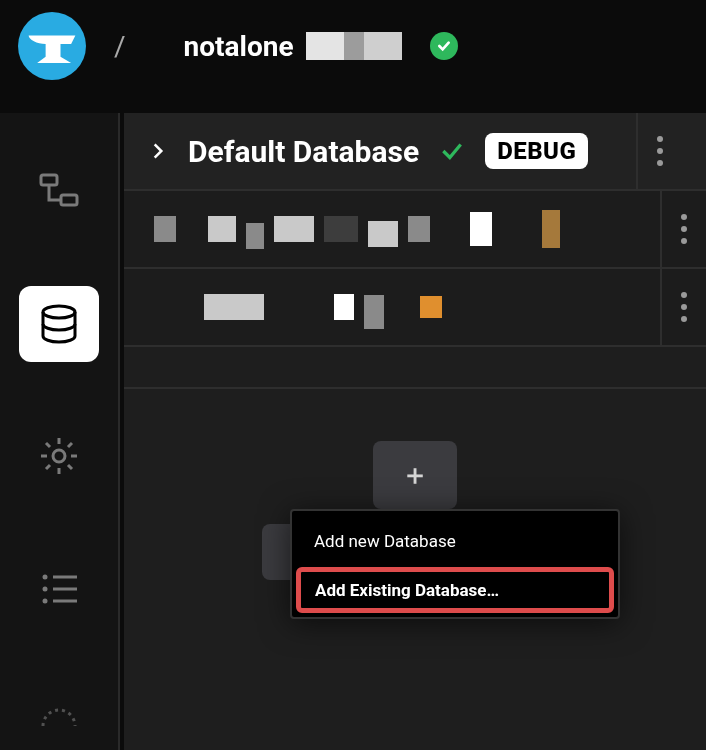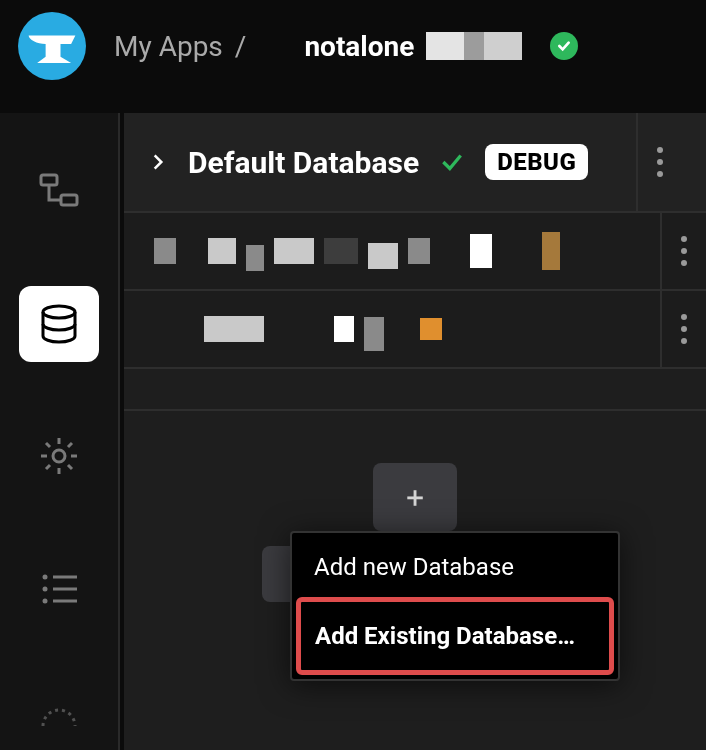--- a/index.html
+++ b/index.html
@@ -69,21 +69,21 @@
   .sidebar-item svg { width: 48px; height: 48px; }
 
   
   .main {
     position: absolute;
     left: 124px; top: 113px;
     right: 0; bottom: 0;
     background: #1e1e1e;
   }
   .db-header {
-    height: 100px;
+    height: 78px;
     display: flex; align-items: center;
     padding: 0 24px;
     border-bottom: 2px solid #2e2e2e;
     gap: 20px;
     background: #222;
   }
   .db-title { font-size: 30px; font-weight: 700; color: #fff; }
   .debug-pill {
     background: #fff; color: #000;
     font-weight: 800; font-size: 24px;
@@ -143,52 +143,51 @@
     left: 166px;
     width: 330px;
     background: #000;
     border: 2px solid #333;
     border-radius: 4px;
     padding: 4px;
     box-shadow: 0 4px 30px rgba(0,0,0,0.6);
   }
   .dropdown-item {
     padding: 16px 18px;
-    font-size: 24px;
+    font-size: 17px;
     color: #fff;
     cursor: pointer;
     border-radius: 6px;
     white-space: nowrap;
     overflow: hidden;
     text-overflow: ellipsis;
   }
   .dropdown-item.highlighted {
     border: 5px solid #de4c4c;
     font-weight: 700;
-    padding: 20px 14px;
+    padding: 8px 14px;
   }
   .behind-btn {
     position: absolute;
     top: 135px; left: 138px;
     width: 48px; height: 56px;
     background: #3b3b3f;
     border-radius: 8px;
   }
 </style>
 </head>
 <body>
 
 <div class="topbar">
   <div class="logo">
     <svg viewBox="0 0 64 64">
       <path d="M10 22 L54 22 L50 30 L40 30 L40 42 L50 48 L18 48 L26 42 L26 30 C18 30 10 26 10 22 Z" fill="#fff"></path>
     </svg>
   </div>
   <div class="breadcrumb">
-    <span class="dim">My Apps</span>
     <span class="sep">/</span>
     <span class="current">notalone</span>
     <span class="redact"></span>
   </div>
   <div class="status-badge">
     <svg width="16" height="16" viewBox="0 0 24 24">
       <path d="M5 12 L10 17 L19 7" stroke="#fff" stroke-width="4" fill="none" stroke-linecap="round"></path>
     </svg>
   </div>
 </div>

